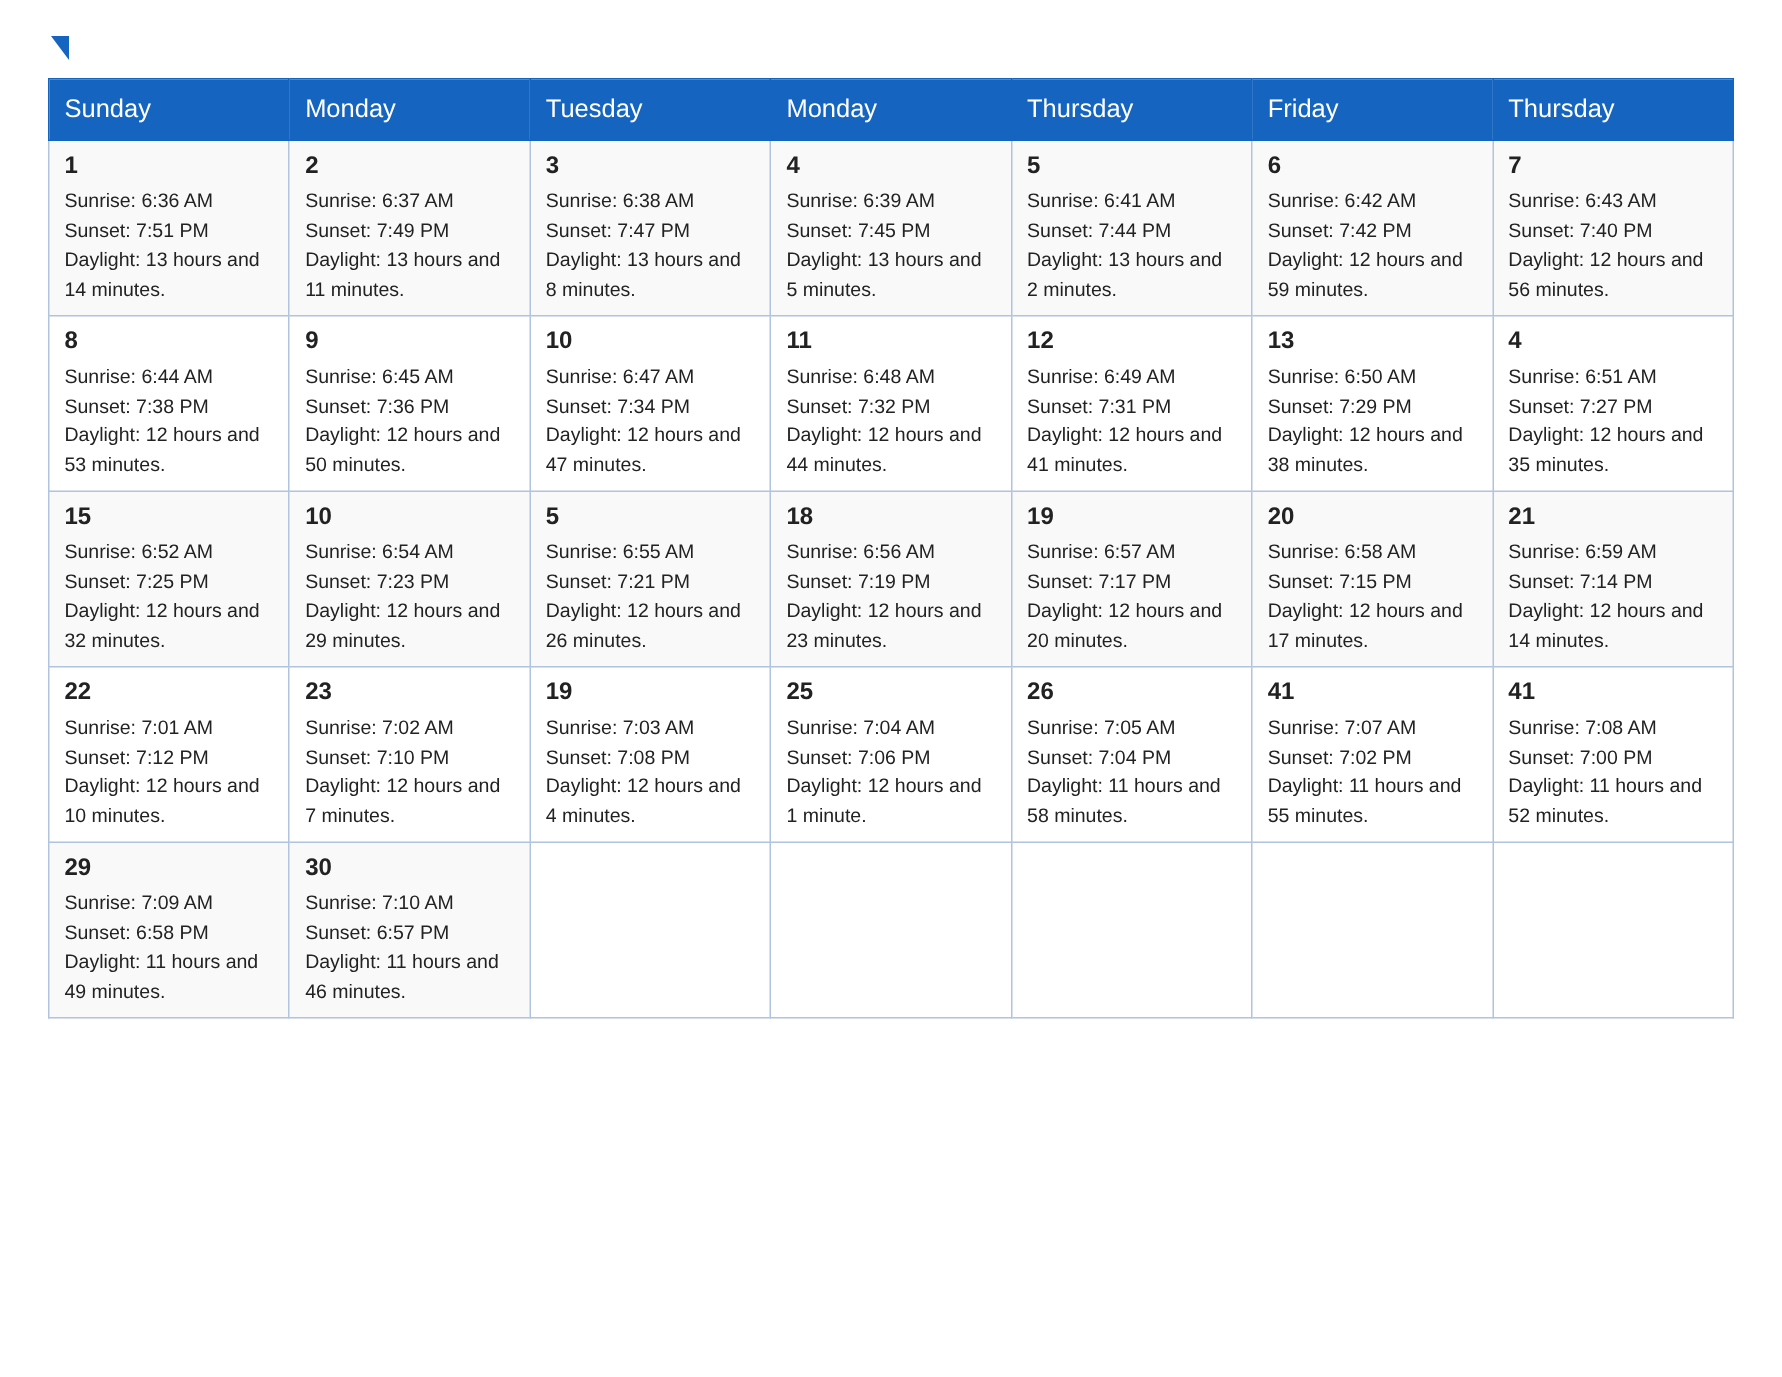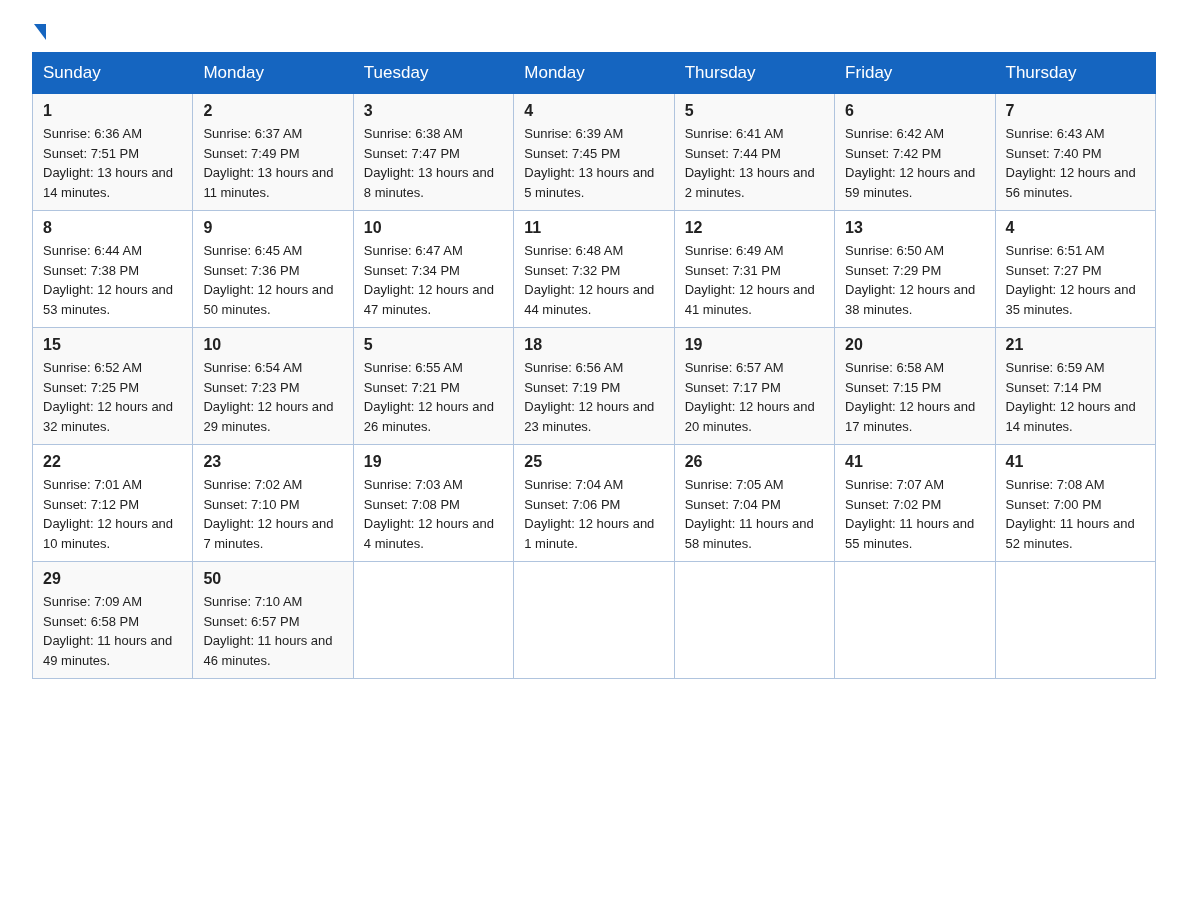--- a/index.html
+++ b/index.html
@@ -255,21 +255,21 @@
           <span class="day-number">41</span>
           <div class="day-info">Sunrise: 7:08 AM<br>Sunset: 7:00 PM<br>Daylight: 11 hours and 52 minutes.</div>
         </td>
       </tr>
       <tr>
         <td>
           <span class="day-number">29</span>
           <div class="day-info">Sunrise: 7:09 AM<br>Sunset: 6:58 PM<br>Daylight: 11 hours and 49 minutes.</div>
         </td>
         <td>
-          <span class="day-number">50</span>
+          <span class="day-number">30</span>
           <div class="day-info">Sunrise: 7:10 AM<br>Sunset: 6:57 PM<br>Daylight: 11 hours and 46 minutes.</div>
         </td>
         <td class="empty"></td>
         <td class="empty"></td>
         <td class="empty"></td>
         <td class="empty"></td>
         <td class="empty"></td>
       </tr>
     </tbody>
 </table>

